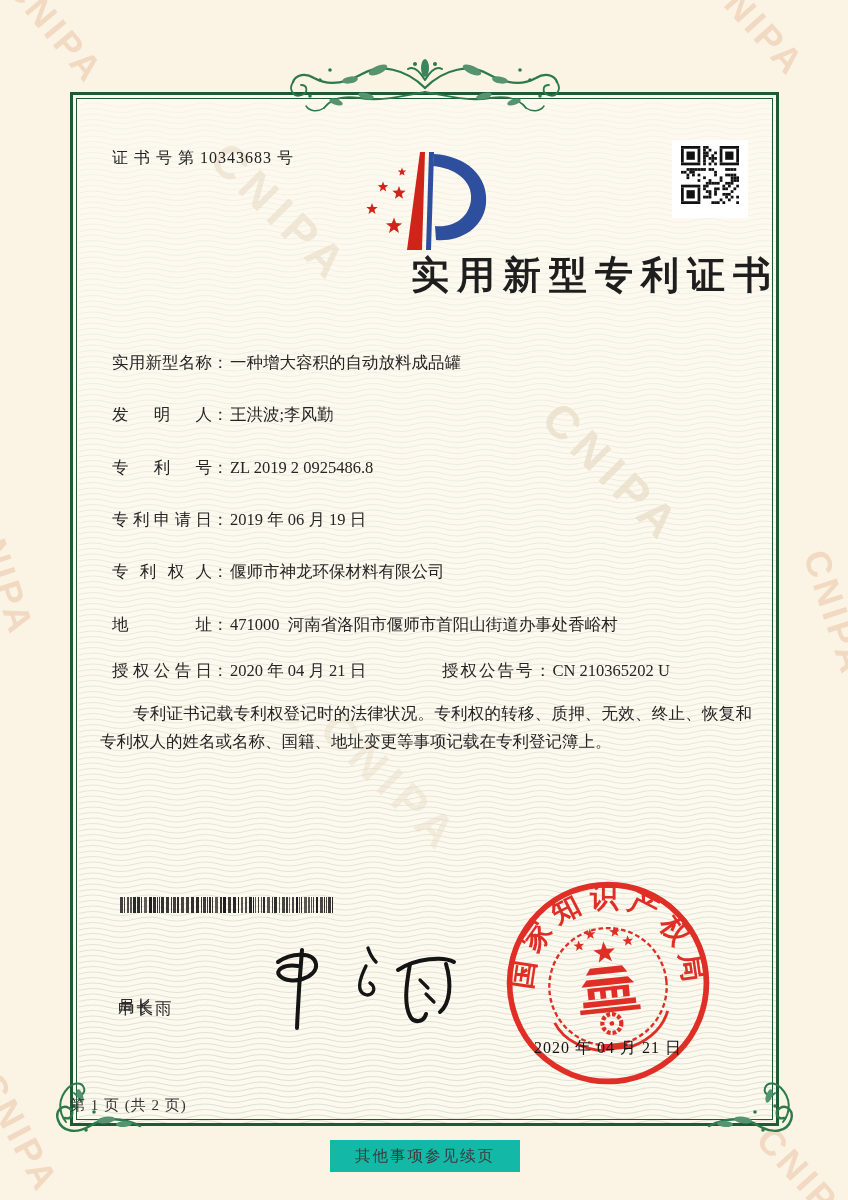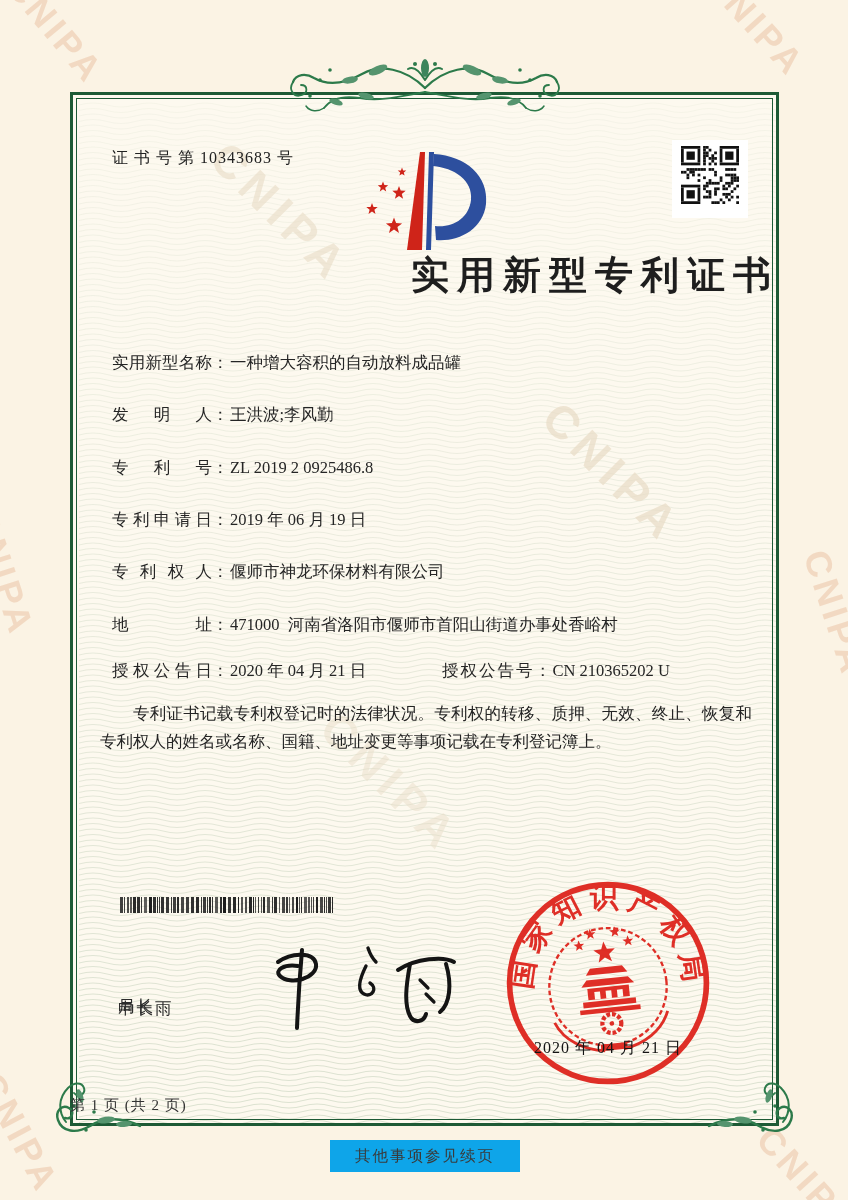--- a/index.html
+++ b/index.html
@@ -61,21 +61,21 @@
   #seal-svg { position:absolute; left:502px; top:877px; }
   #seal-date {
     position:absolute; left:505px; top:1038px; width:206px; text-align:center;
     font-size:16px; color:#141414; letter-spacing:1px;
   }
 
   #page-info { position:absolute; left:70px; top:1096px; width:709px; font-size:15px; color:#333; letter-spacing:1px; }
 
   #continuation-note {
     position:absolute; left:330px; top:1140px; width:190px; height:32px;
-    background:#0ea5e9; text-align:center; line-height:32px;
+    background:#14b8a6; text-align:center; line-height:32px;
     font-size:15.5px; color:#3a3a3a; letter-spacing:2px;
   }
 
   #qr-box { position:absolute; left:672px; top:140px; width:76px; height:78px; background:#ffffff; }
   #qr-svg { position:absolute; left:9px; top:6px; }
 
   #logo-svg { position:absolute; left:352px; top:140px; }
   #top-ornament { position:absolute; left:280px; top:56px; }
   .corner-flourish { position:absolute; }
 </style>

